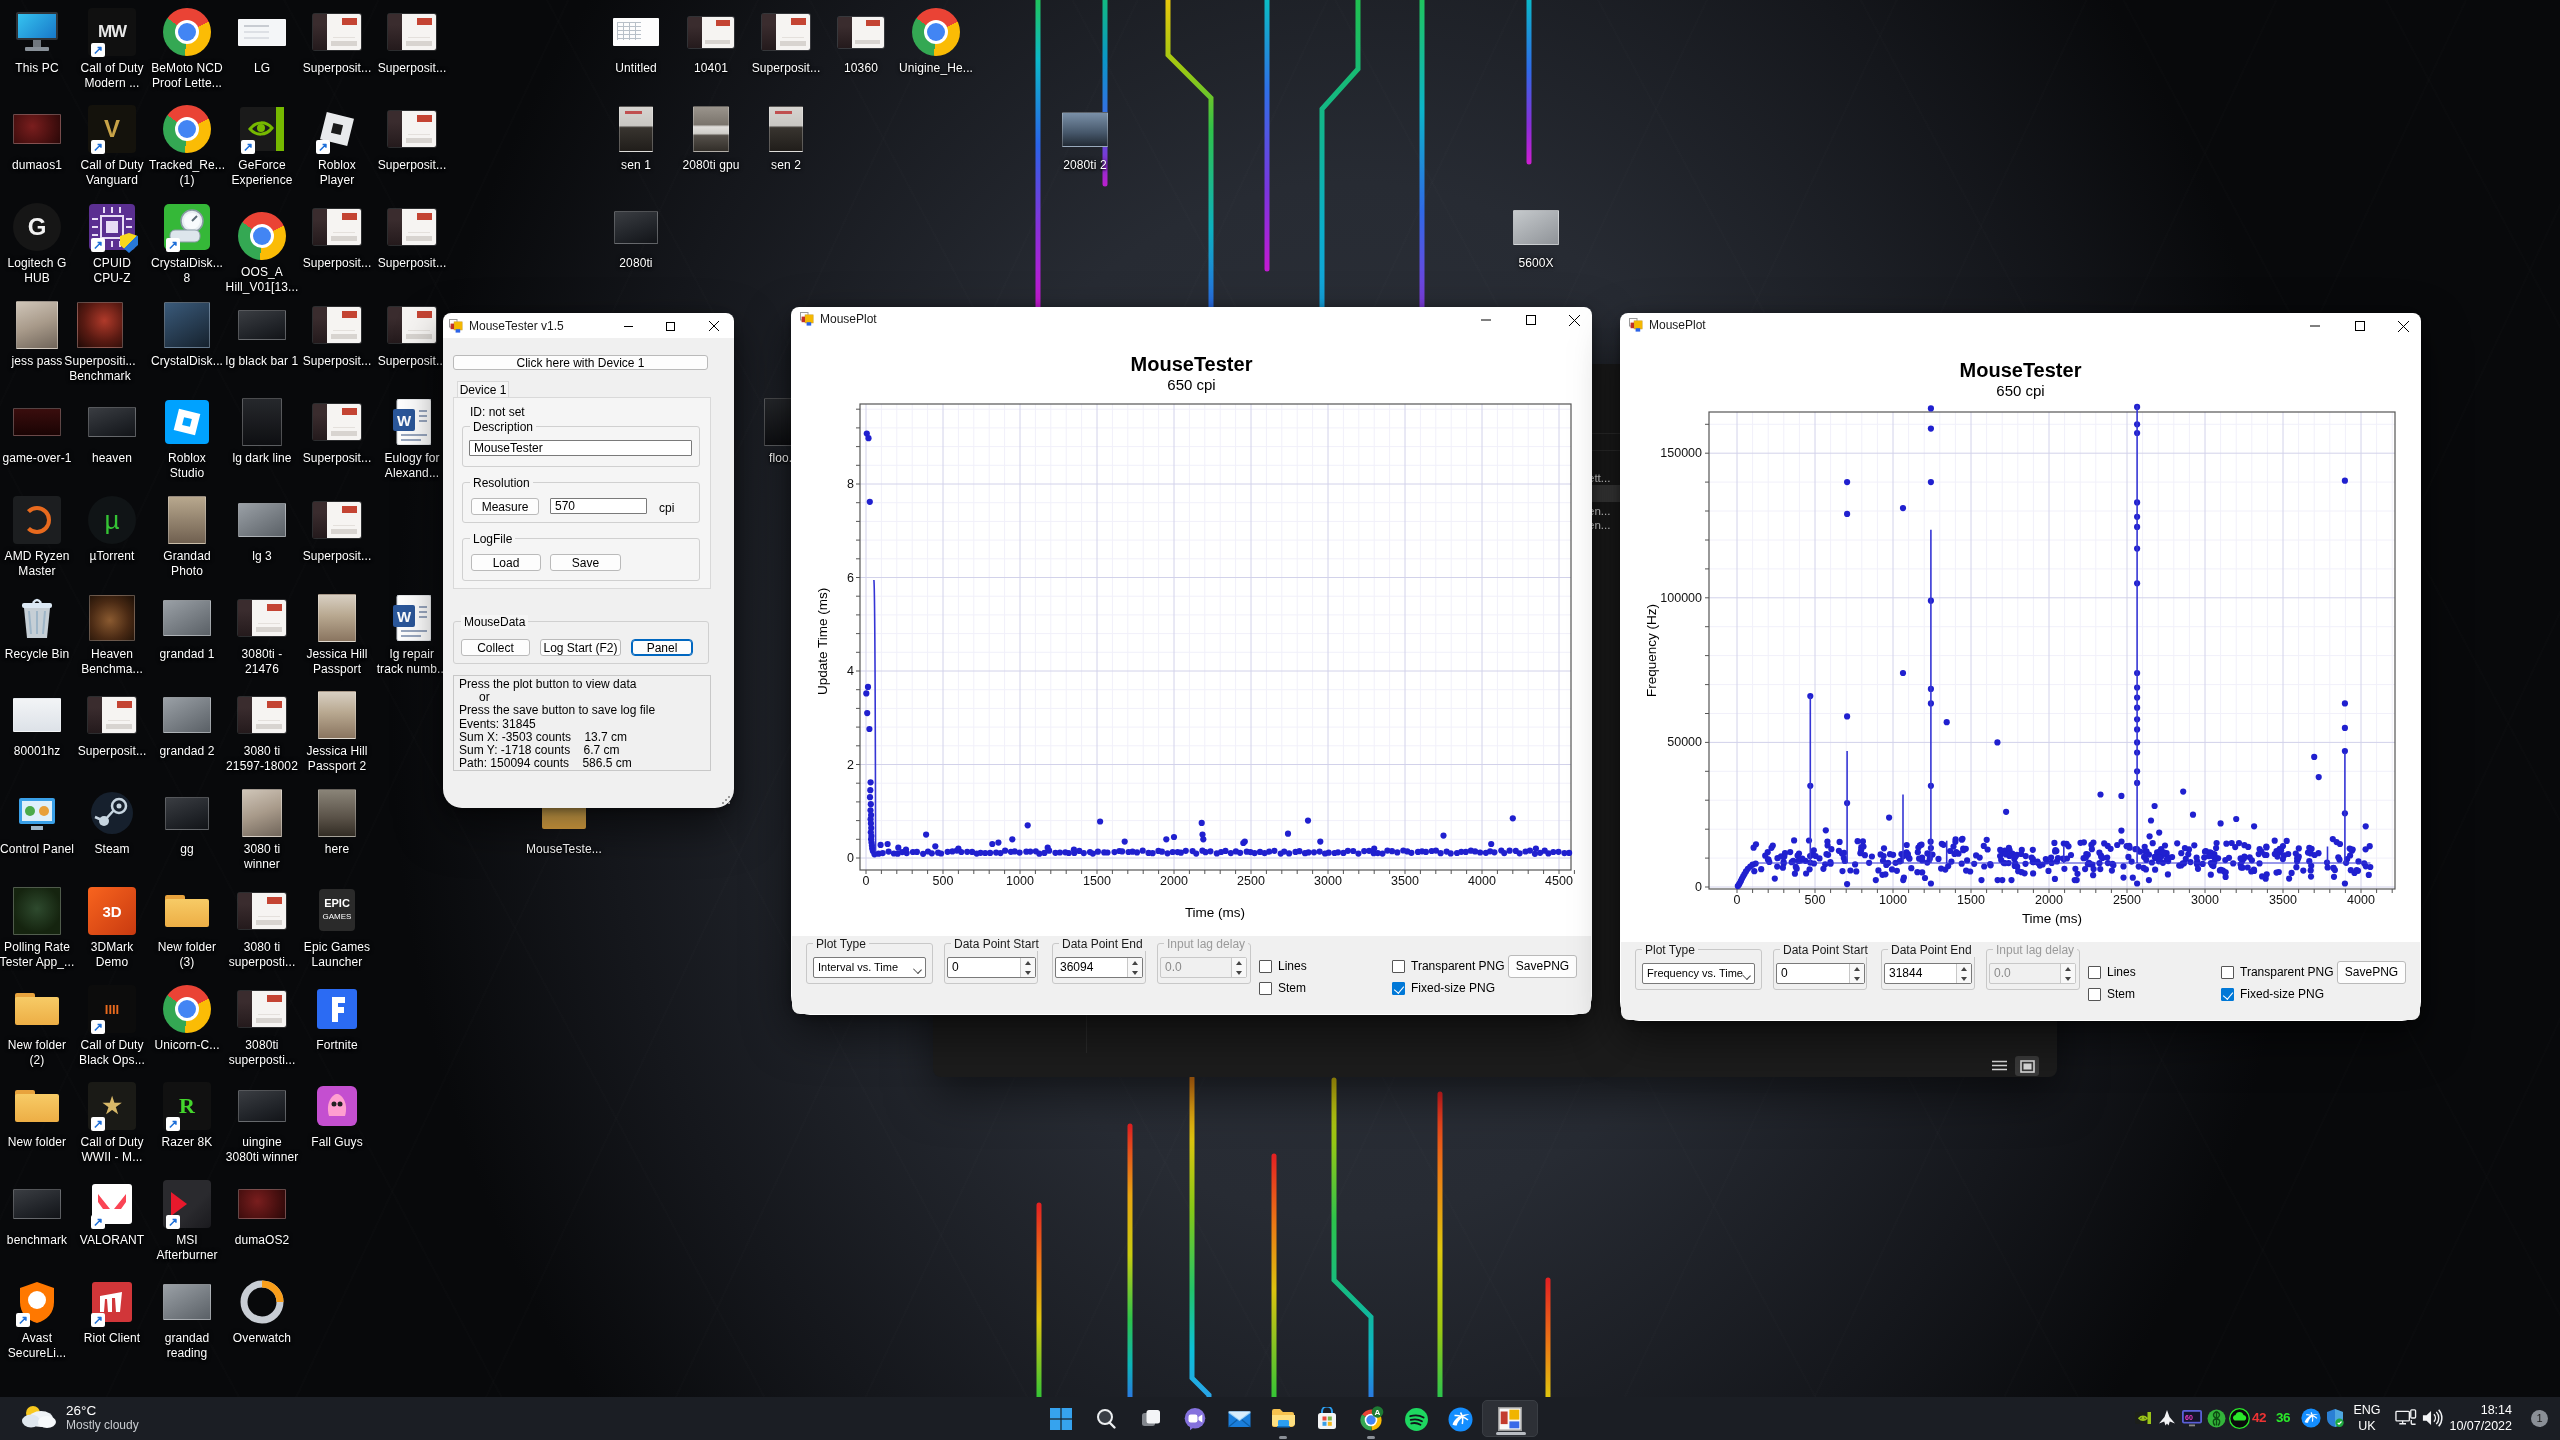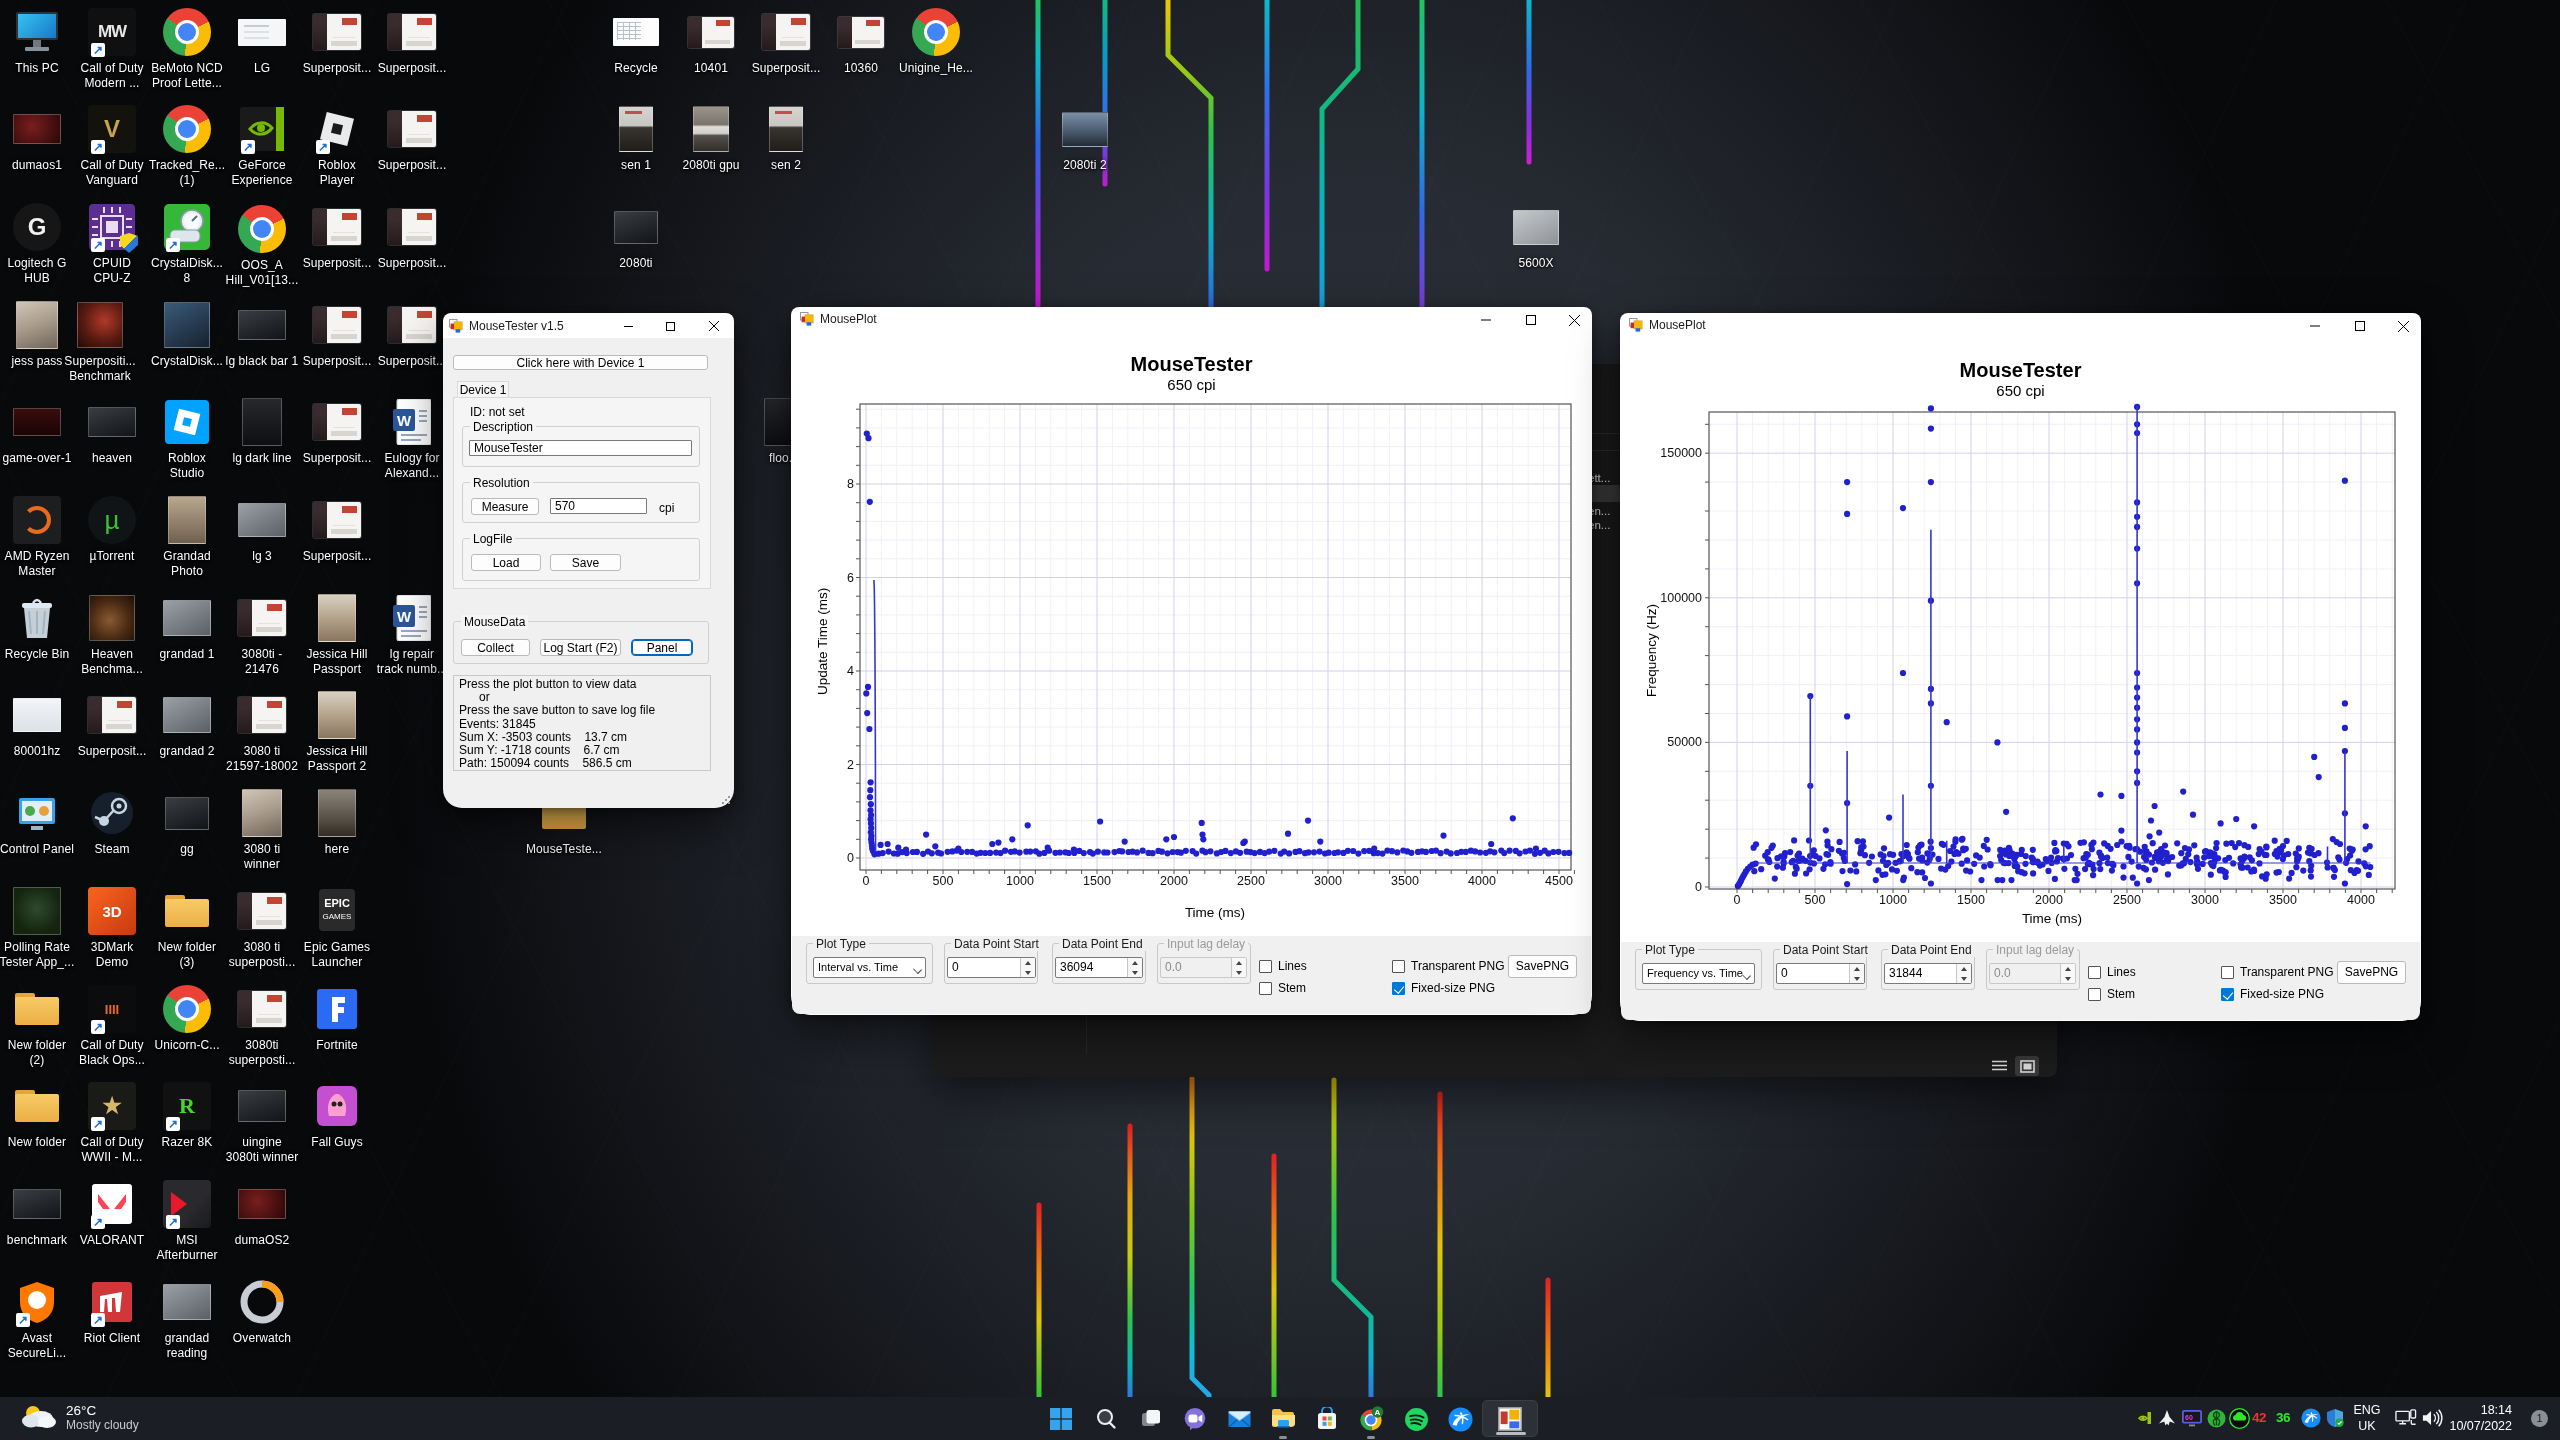--- a/index.html
+++ b/index.html
@@ -624,21 +624,21 @@
             <rect width="44" height="44" rx="3" fill="#1a1a1a"></rect>
             <rect x="36" y="0" width="8" height="44" fill="#76b900"></rect>
             <path d="M10 22 c6 -8 16 -8 22 -1 c-6 8 -16 8 -22 1 z" fill="none" stroke="#76b900" stroke-width="3"></path>
             <circle cx="21" cy="21" r="4" fill="#76b900"></circle>
           </svg>
         </div>
         <div class="sc"></div>
       </div>
       <div class="lb">GeForce<br>Experience</div>
     </div>
-    <div class="ic" style="left:222px;top:203px">
+    <div class="ic" style="left:222px;top:210px">
       <div class="g">
         <div class="i-chrome" style="width:48px;height:48px">
           <div class="chw"></div>
           <div class="chb"></div>
         </div>
       </div>
       <div class="lb">OOS_A<br>Hill_V01[13...</div>
     </div>
     <div class="ic" style="left:222px;top:299px">
       <div class="g">
@@ -909,21 +909,21 @@
             <path d="M26 12 h8 M26 17 h8 M26 22 h8 M8 36 h26 M8 41 h20" stroke="#9aa8c0" stroke-width="2"></path>
           </svg>
         </div>
       </div>
       <div class="lb">lg repair<br>track numb...</div>
     </div>
     <div class="ic" style="left:596px;top:6px">
       <div class="g">
         <div class="i-thumb tpage2" style="width:46px;height:28px"></div>
       </div>
-      <div class="lb">Recycle</div>
+      <div class="lb">Untitled</div>
     </div>
     <div class="ic" style="left:671px;top:6px">
       <div class="g">
         <div class="i-card" style="width:46px;height:31px">
           <div class="cl"></div>
           <div class="cr"></div>
           <div class="cb2"></div>
         </div>
       </div>
       <div class="lb">10401</div>

